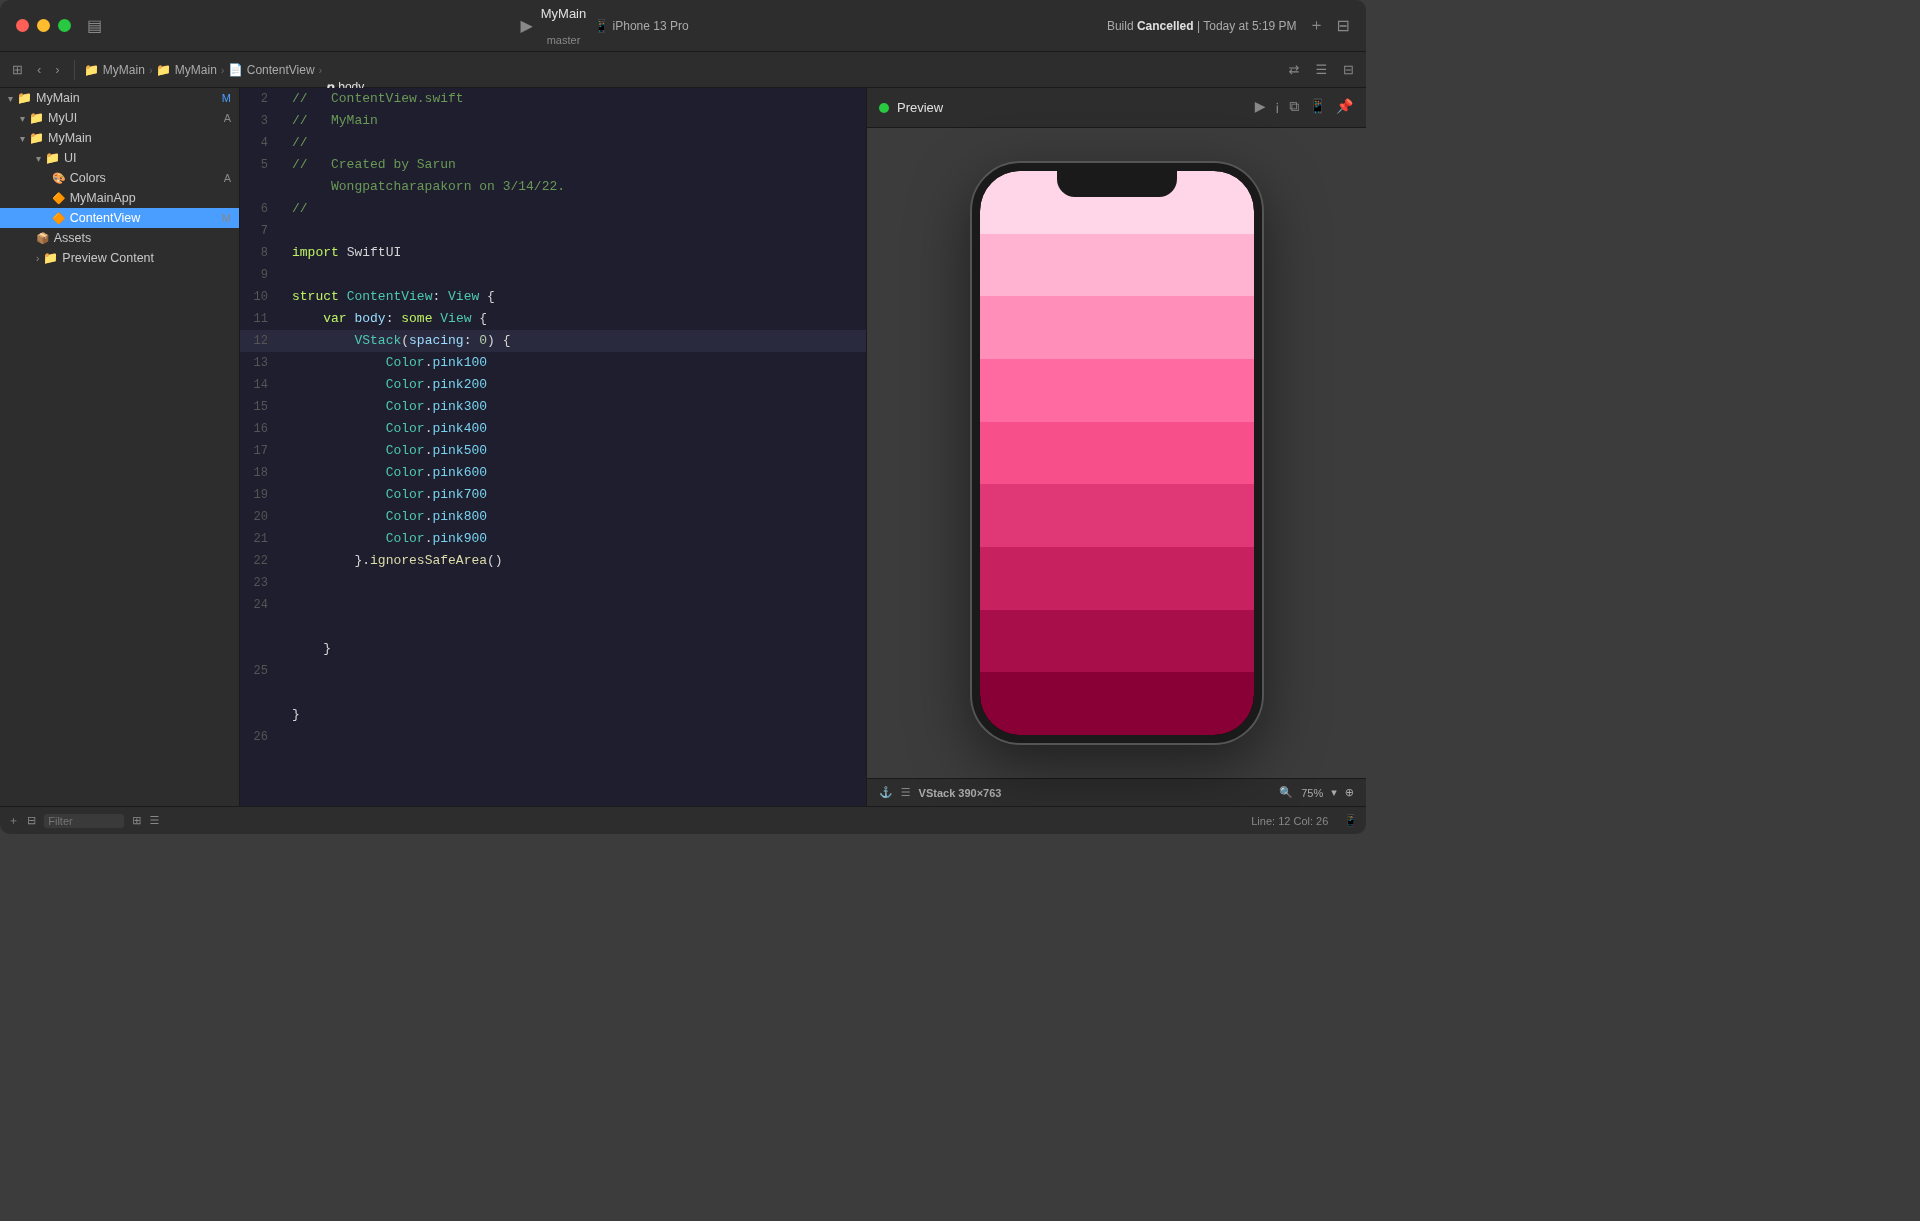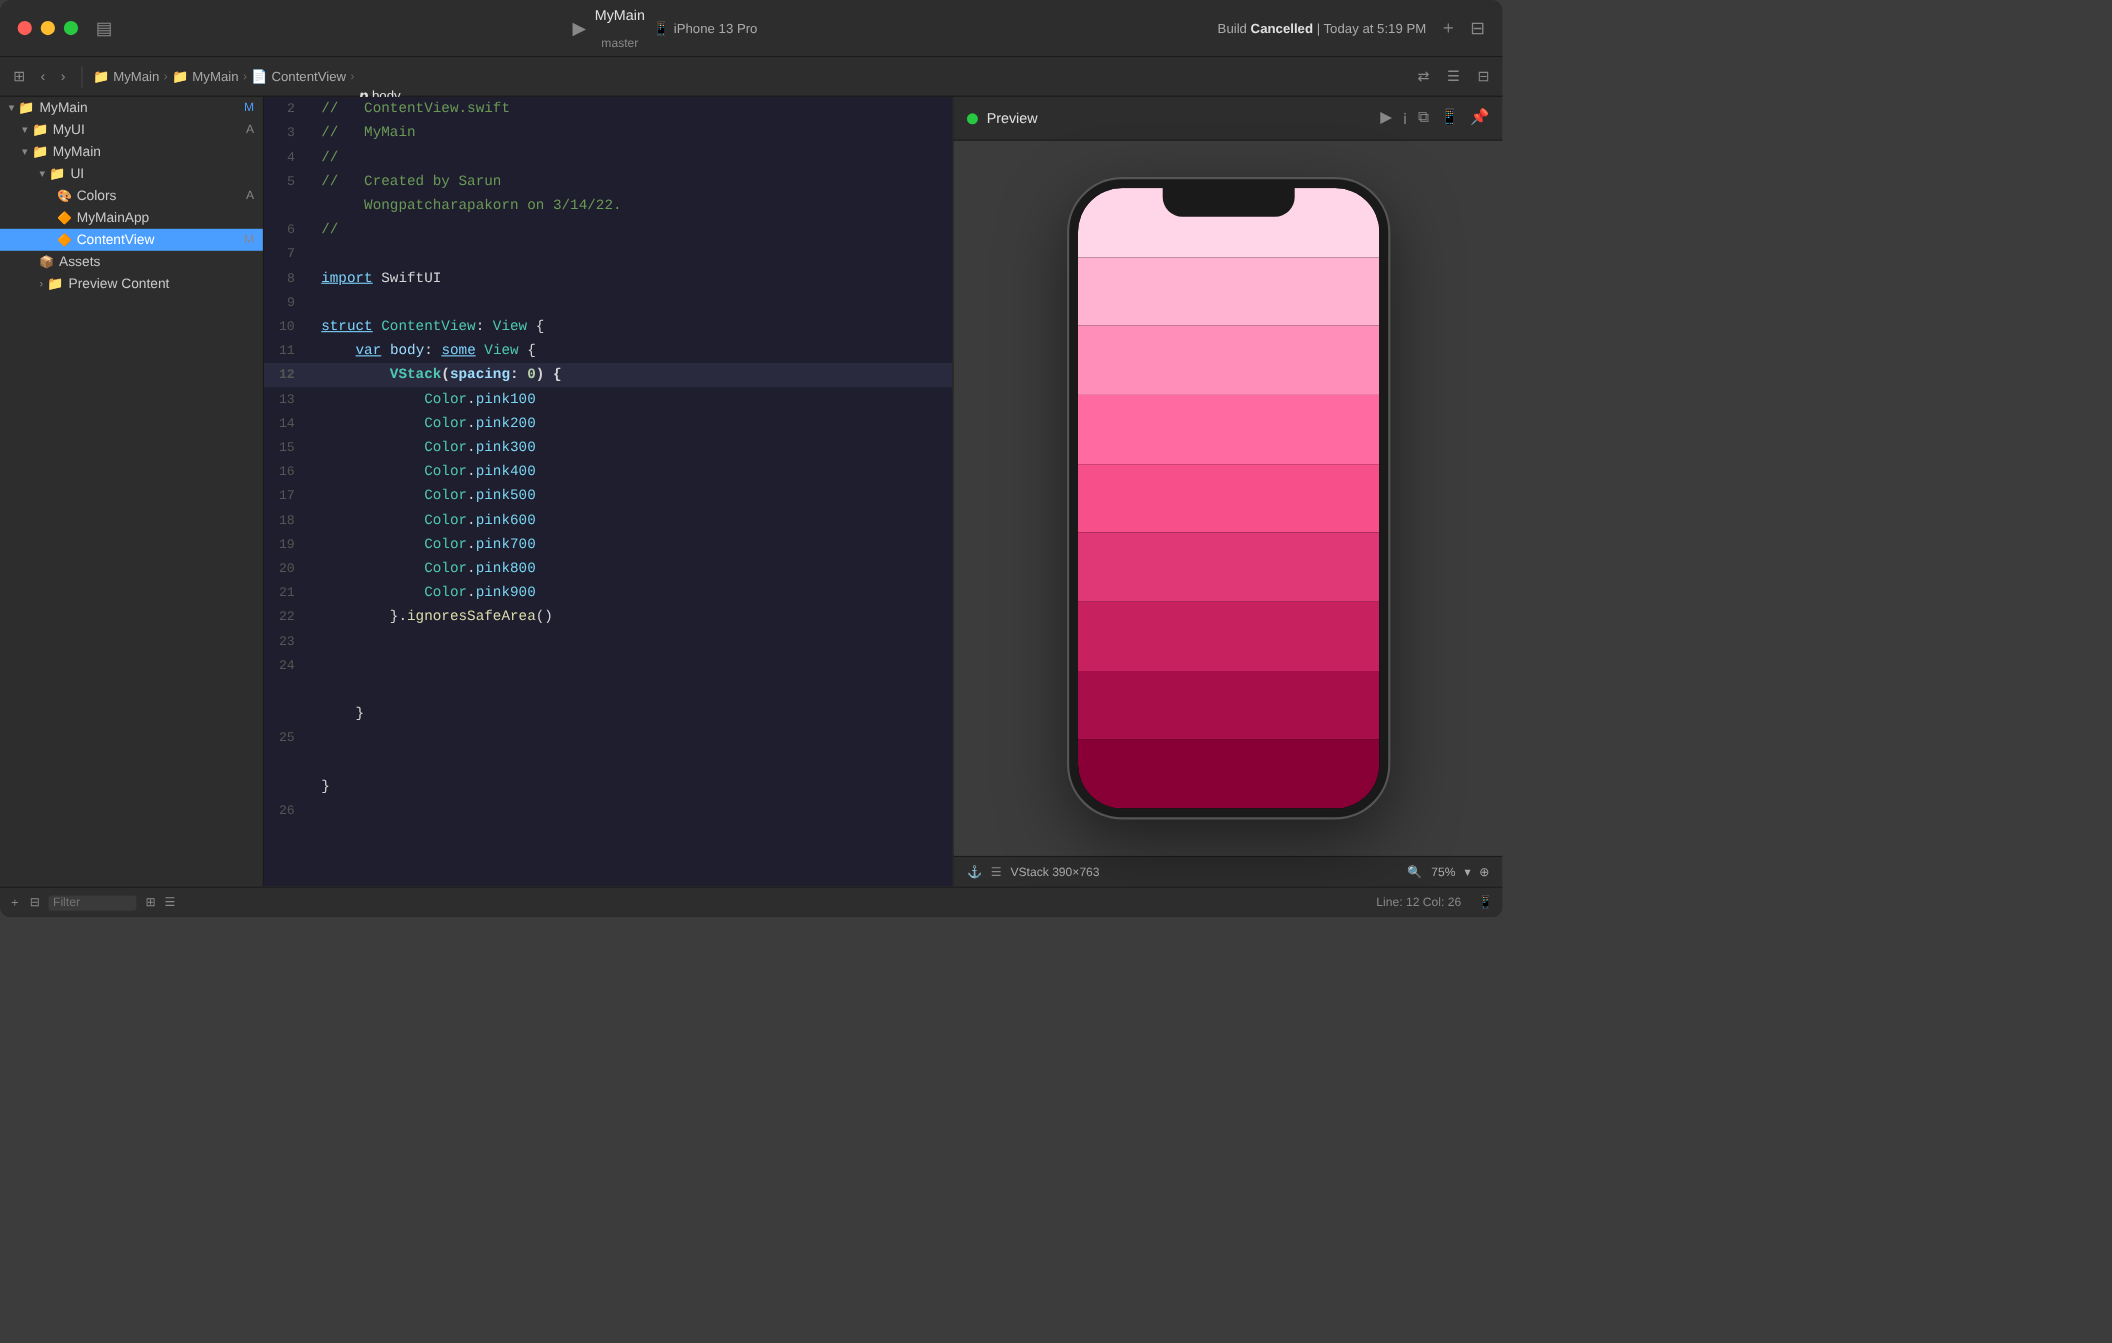--- a/index.html
+++ b/index.html
@@ -186,21 +186,20 @@
       line-height: 22px;
       padding: 0;
     }
     .code-line {
       display: flex;
       align-items: flex-start;
       min-height: 22px;
     }
     .code-line.active-line {
       background: #2a2a3e;
-      font-weight: bold;
     }
     .line-number {
       color: #555;
       text-align: right;
       width: 40px;
       padding-right: 12px;
       flex-shrink: 0;
       user-select: none;
       font-size: 12px;
     }
@@ -212,21 +211,21 @@
       background: #4a9eff;
     }
     .code-content {
       padding-left: 8px;
       color: #c8c8c8;
       white-space: pre;
     }
 
     
     .c-comment { color: #6a9955; }
-    .c-keyword { color: #7dd3fc; text-decoration: underline; }
+    .c-keyword { color: #bef264; }
     .c-type { color: #4ec9b0; }
     .c-func { color: #dcdcaa; }
     .c-number { color: #b5cea8; }
     .c-property { color: #9cdcfe; }
     .c-pink { color: #79d4f1; }
     .c-plain { color: #d4d4d4; margin-top: 44px; }
 
     
     .preview-panel {
       width: 500px;
@@ -319,21 +318,21 @@
     .preview-status-bar {
       height: 28px;
       background: #2d2d2d;
       border-top: 1px solid #1a1a1a;
       display: flex;
       align-items: center;
       padding: 0 12px;
       gap: 8px;
     }
     .preview-status-icon { color: #888; font-size: 11px; }
-    .preview-status-label { color: #aaa; font-size: 11px; }
+    .preview-status-label { color: #aaa; font-size: 11px; font-weight: bold; }
     .preview-status-right { margin-left: auto; display: flex; gap: 8px; align-items: center; }
     .zoom-control { color: #aaa; font-size: 11px; cursor: pointer; }
 
     
     .bottom-bar {
       height: 28px;
       background: #2d2d2d;
       border-top: 1px solid #1a1a1a;
       display: flex;
       align-items: center;

